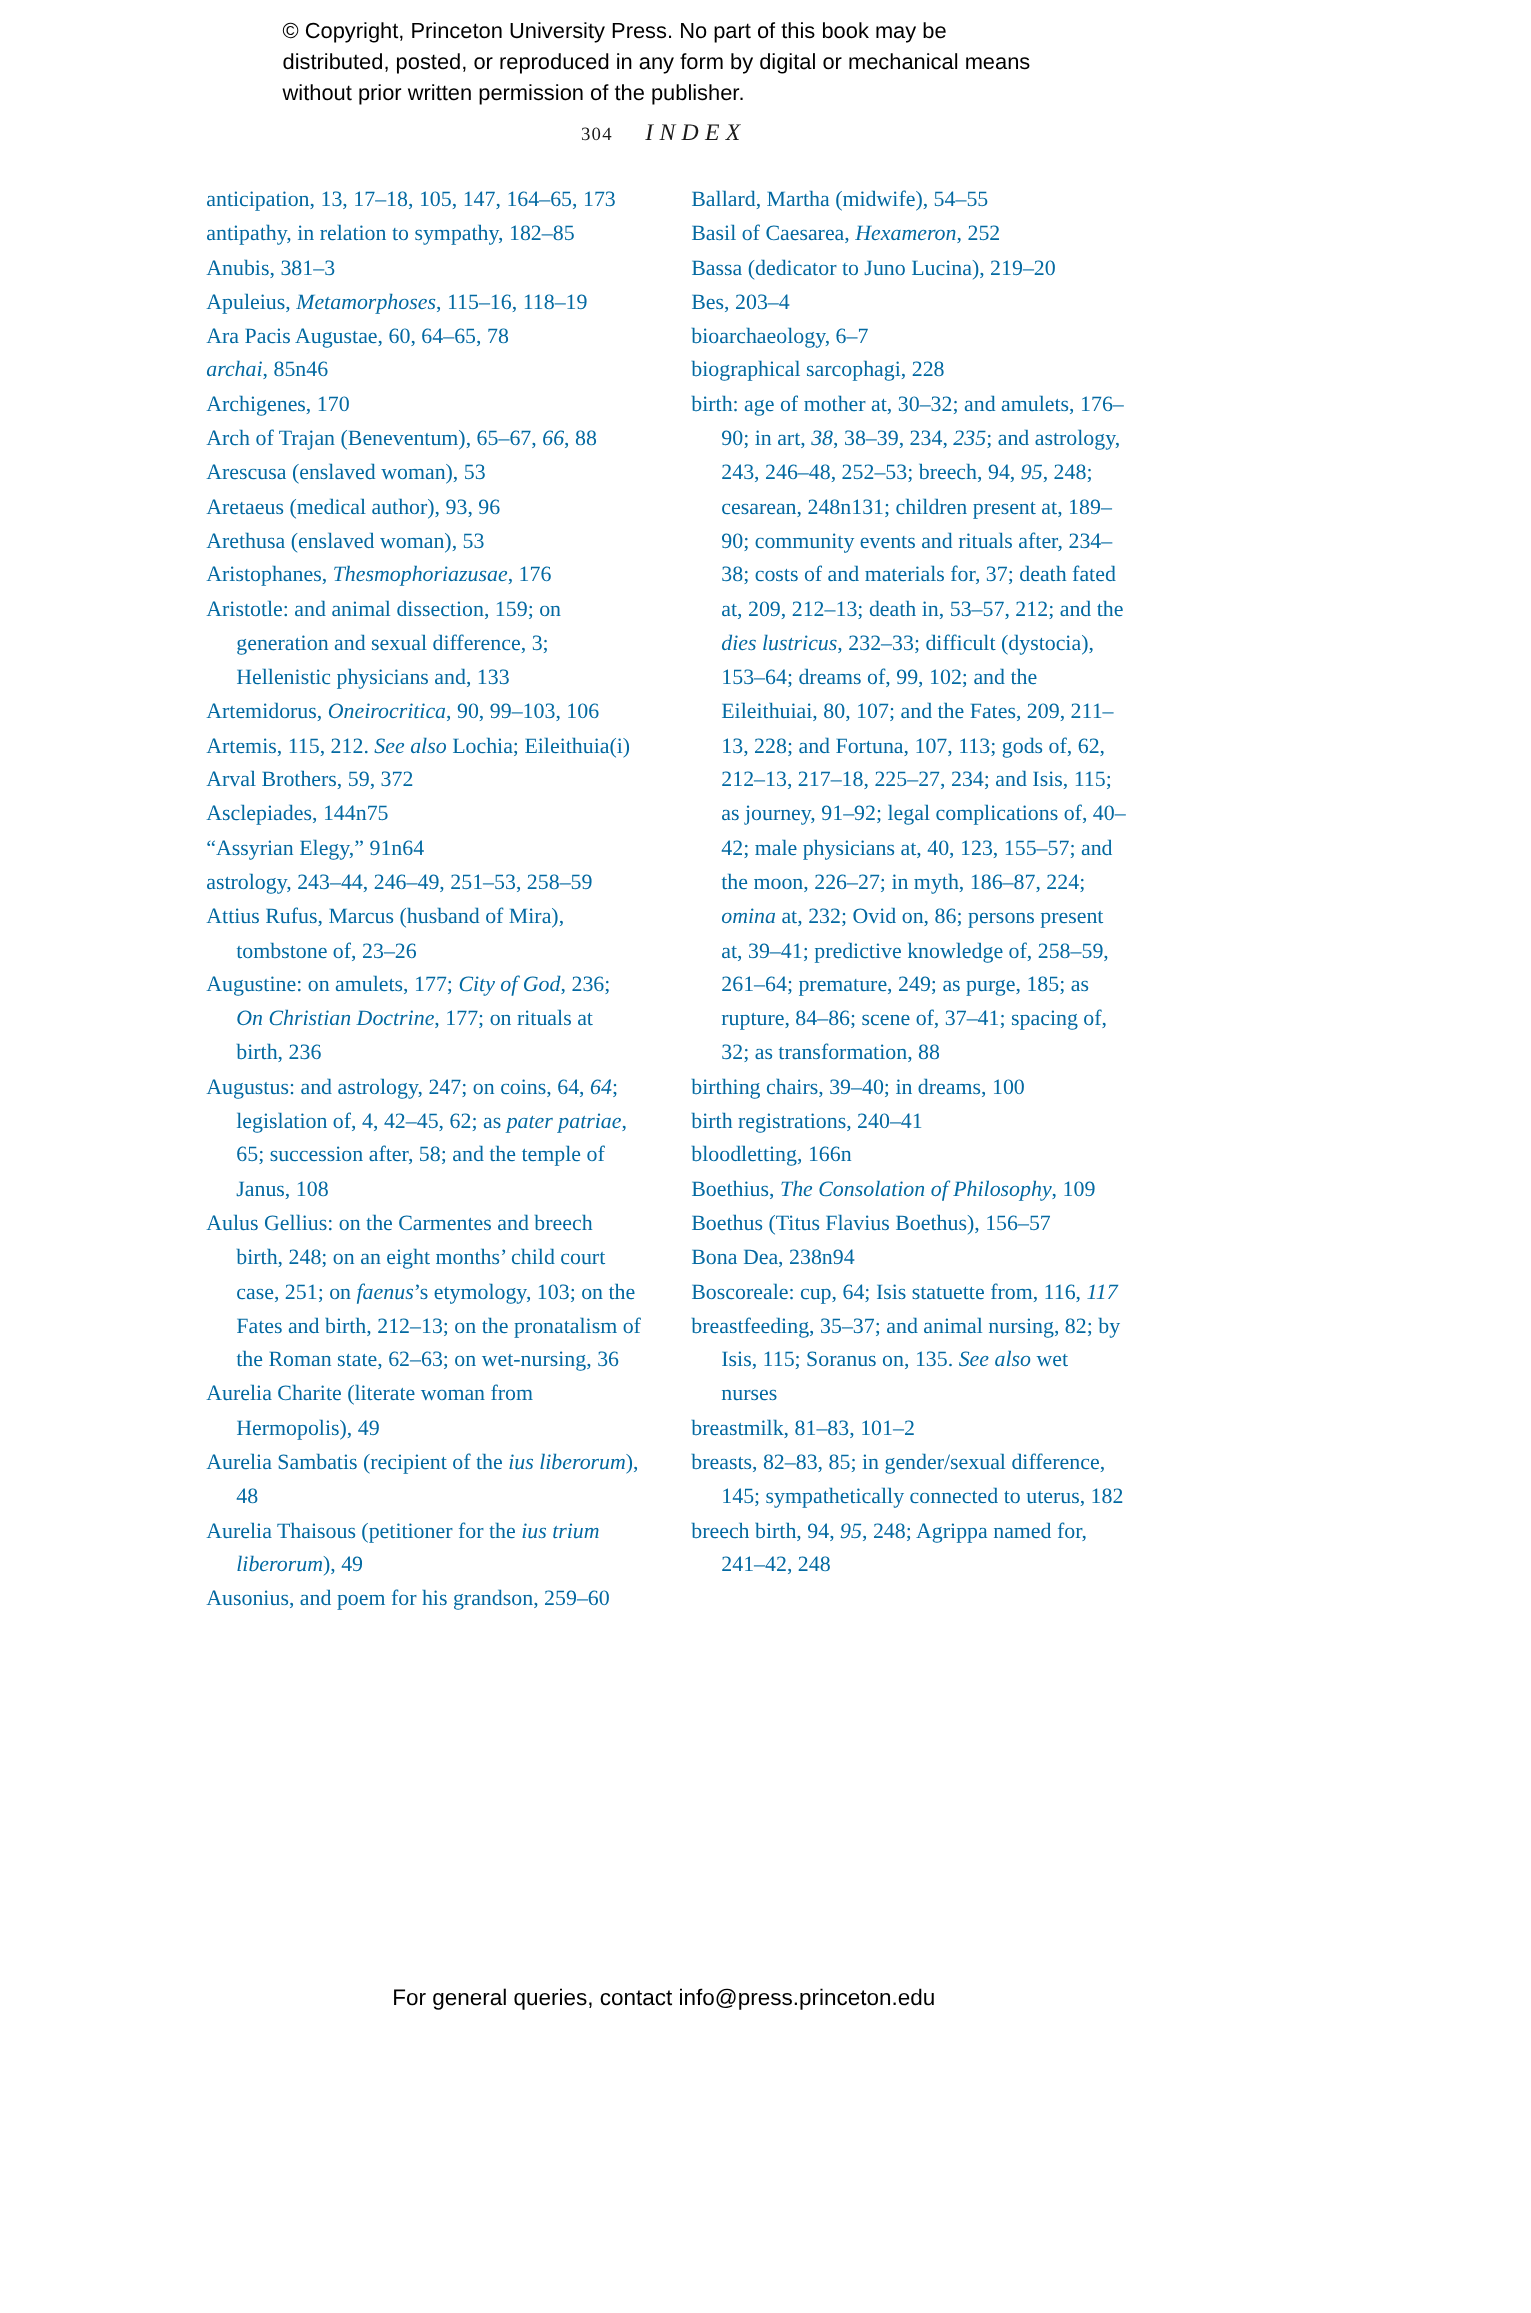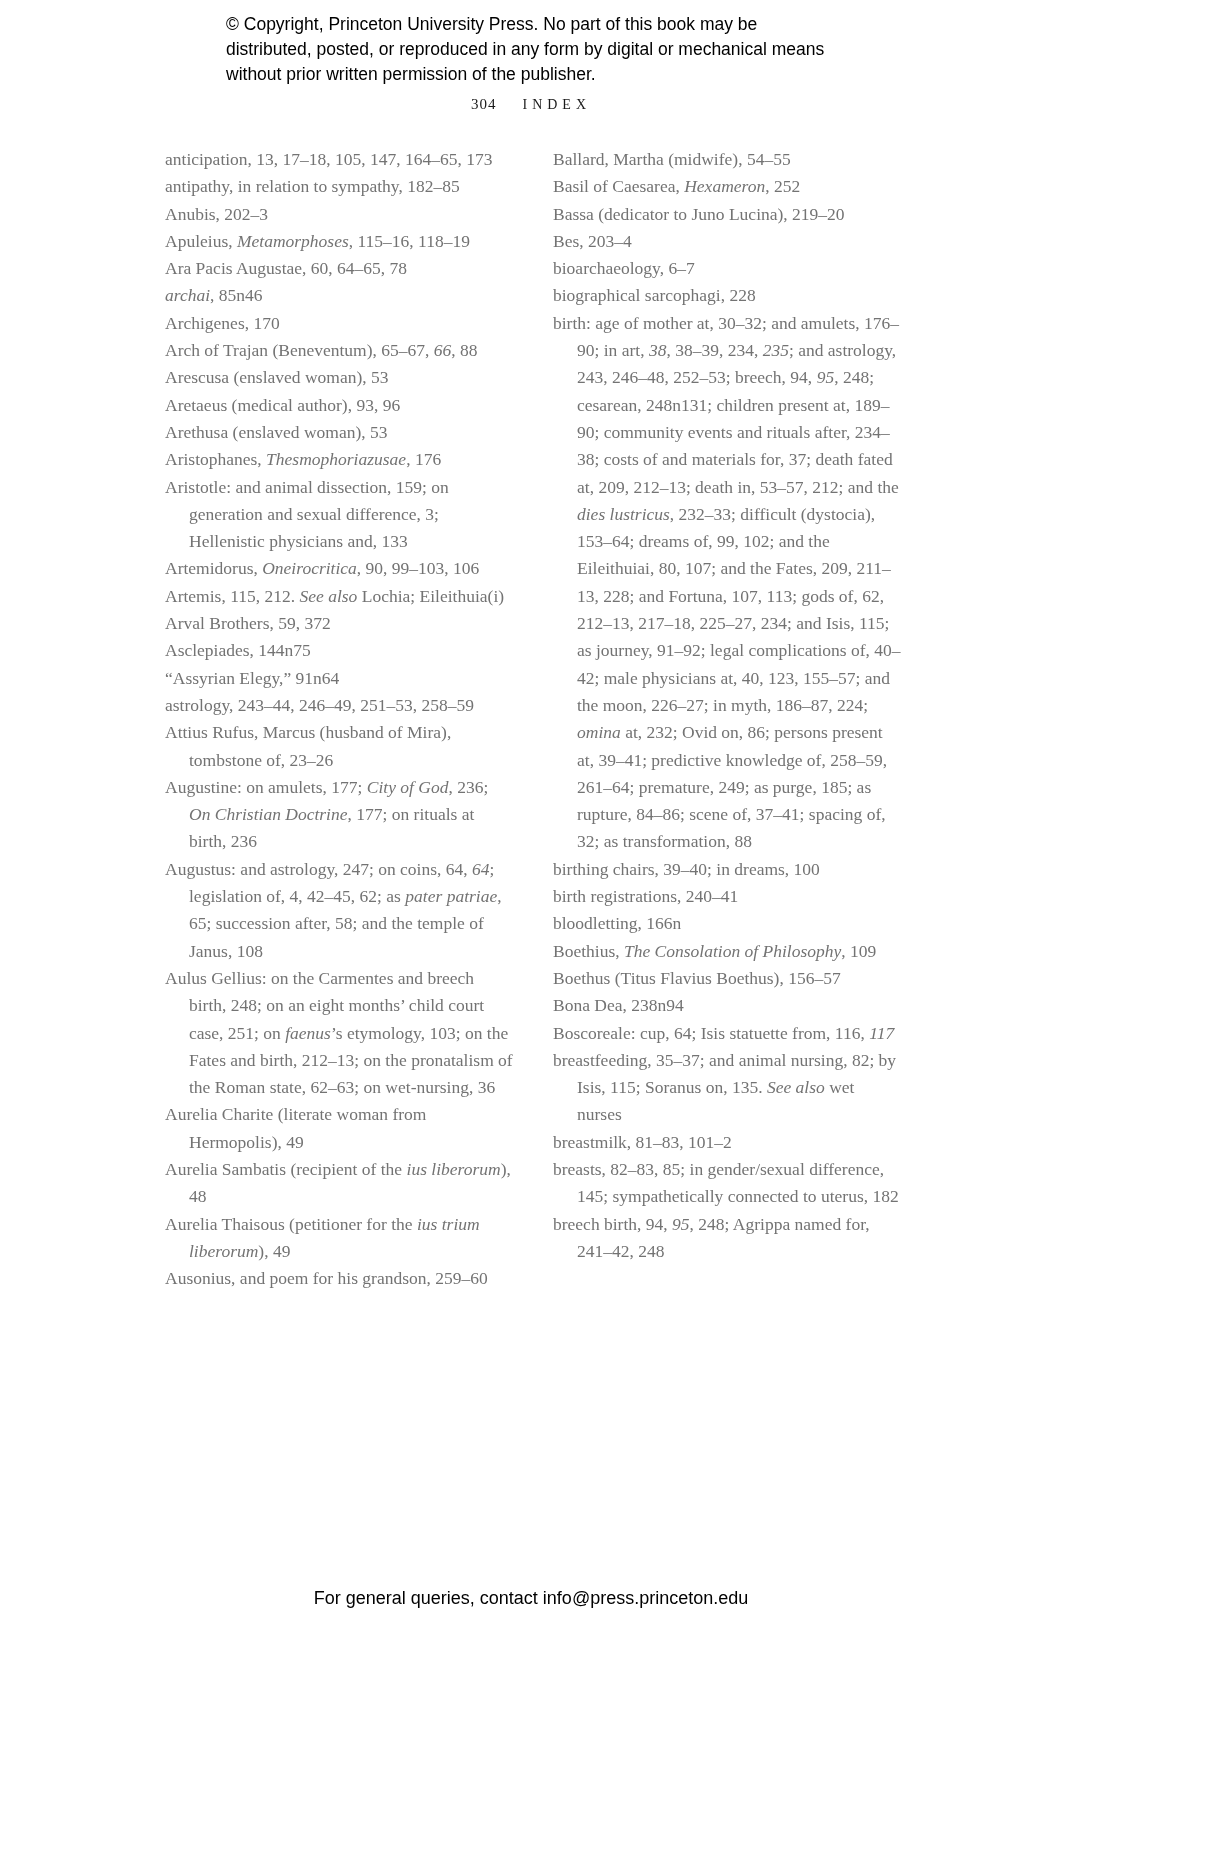--- a/index.html
+++ b/index.html
@@ -32,40 +32,41 @@
     color: #1a1a1a;
   }
   .running-header .pagenum {
     margin-right: 26px;
     letter-spacing: 1px;
   }
   .running-header .section {
     letter-spacing: 5px;
     font-variant: small-caps;
     text-transform: uppercase;
-    font-size: 14px;
+    font-size: 19px;
+    font-style: italic;
   }
   .columns {
     position: absolute;
     top: 146px;
     left: 165px;
     width: 736px;
     display: flex;
     gap: 40px;
   }
   .col {
     width: 348px;
     flex: 0 0 348px;
   }
   .index-entry {
     font-size: 17.5px;
     line-height: 27.3px;
     padding-left: 24px;
     text-indent: -24px;
-    color: #737373;
+    color: #0369a1;
     text-align: left;
   }
   .index-entry em { font-style: italic; }
   .footer {
     position: absolute;
     top: 1588px;
     left: 165px;
     width: 732px;
     text-align: center;
     font-family: "Liberation Sans", sans-serif;
@@ -81,21 +82,21 @@
   <div class="copyright">© Copyright, Princeton University Press. No part of this book may be distributed, posted, or reproduced in any form by digital or mechanical means without prior written permission of the publisher.</div>
 
   <div class="running-header">
     <span class="pagenum">304</span><span class="section">INDEX</span>
   </div>
 
   <div class="columns">
     <div class="col" id="col-left">
         <div class="index-entry"><span>anticipation, 13, 17–18, 105, 147, 164–65, 173</span></div>
         <div class="index-entry"><span>antipathy, in relation to sympathy, 182–85</span></div>
-        <div class="index-entry"><span>Anubis, 202–3</span></div>
+        <div class="index-entry"><span>Anubis, 381–3</span></div>
         <div class="index-entry"><span>Apuleius, </span><em>Metamorphoses</em><span>, 115–16, 118–19</span></div>
         <div class="index-entry"><span>Ara Pacis Augustae, 60, 64–65, 78</span></div>
         <div class="index-entry"><em>archai</em><span>, 85n46</span></div>
         <div class="index-entry"><span>Archigenes, 170</span></div>
         <div class="index-entry"><span>Arch of Trajan (Beneventum), 65–67, </span><em>66</em><span>, 88</span></div>
         <div class="index-entry"><span>Arescusa (enslaved woman), 53</span></div>
         <div class="index-entry"><span>Aretaeus (medical author), 93, 96</span></div>
         <div class="index-entry"><span>Arethusa (enslaved woman), 53</span></div>
         <div class="index-entry"><span>Aristophanes, </span><em>Thesmophoriazusae</em><span>, 176</span></div>
         <div class="index-entry"><span>Aristotle: and animal dissection, 159; on generation and sexual difference, 3; Hellenistic physicians and, 133</span></div>

